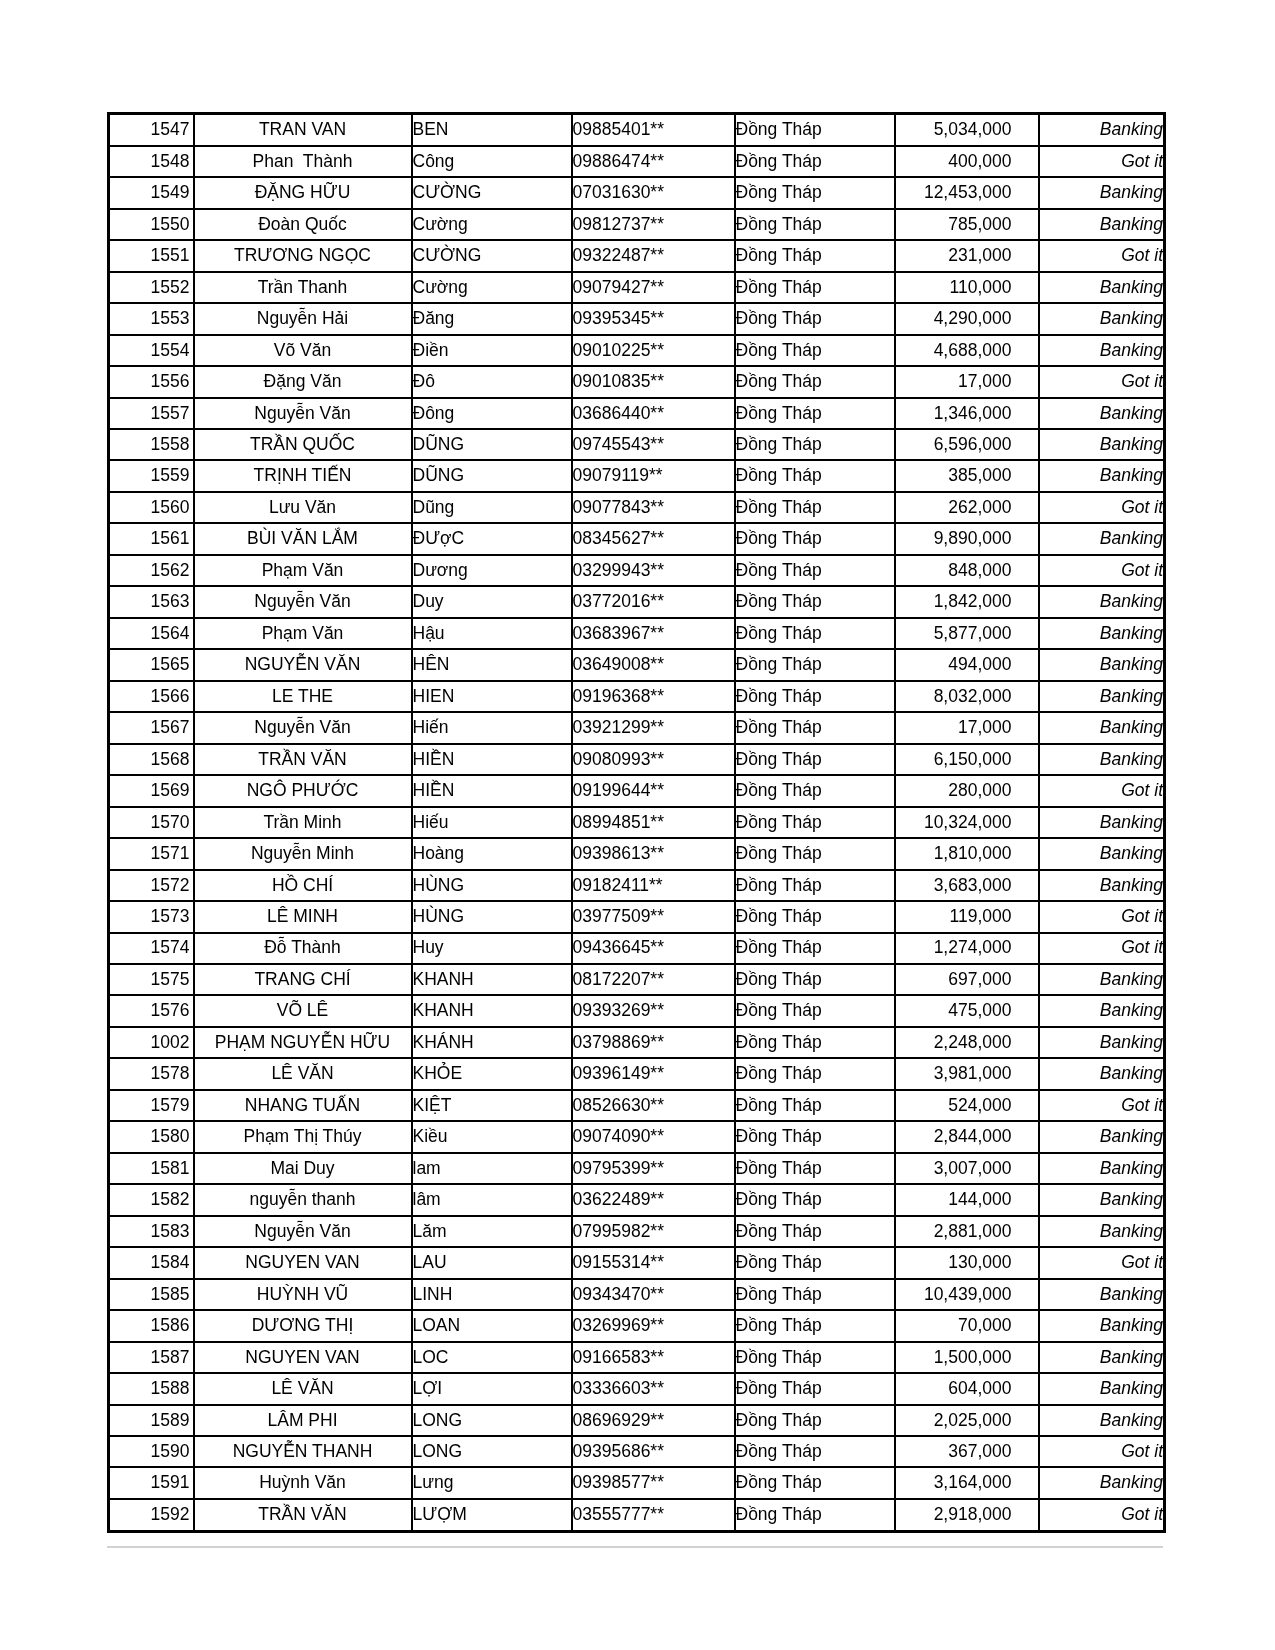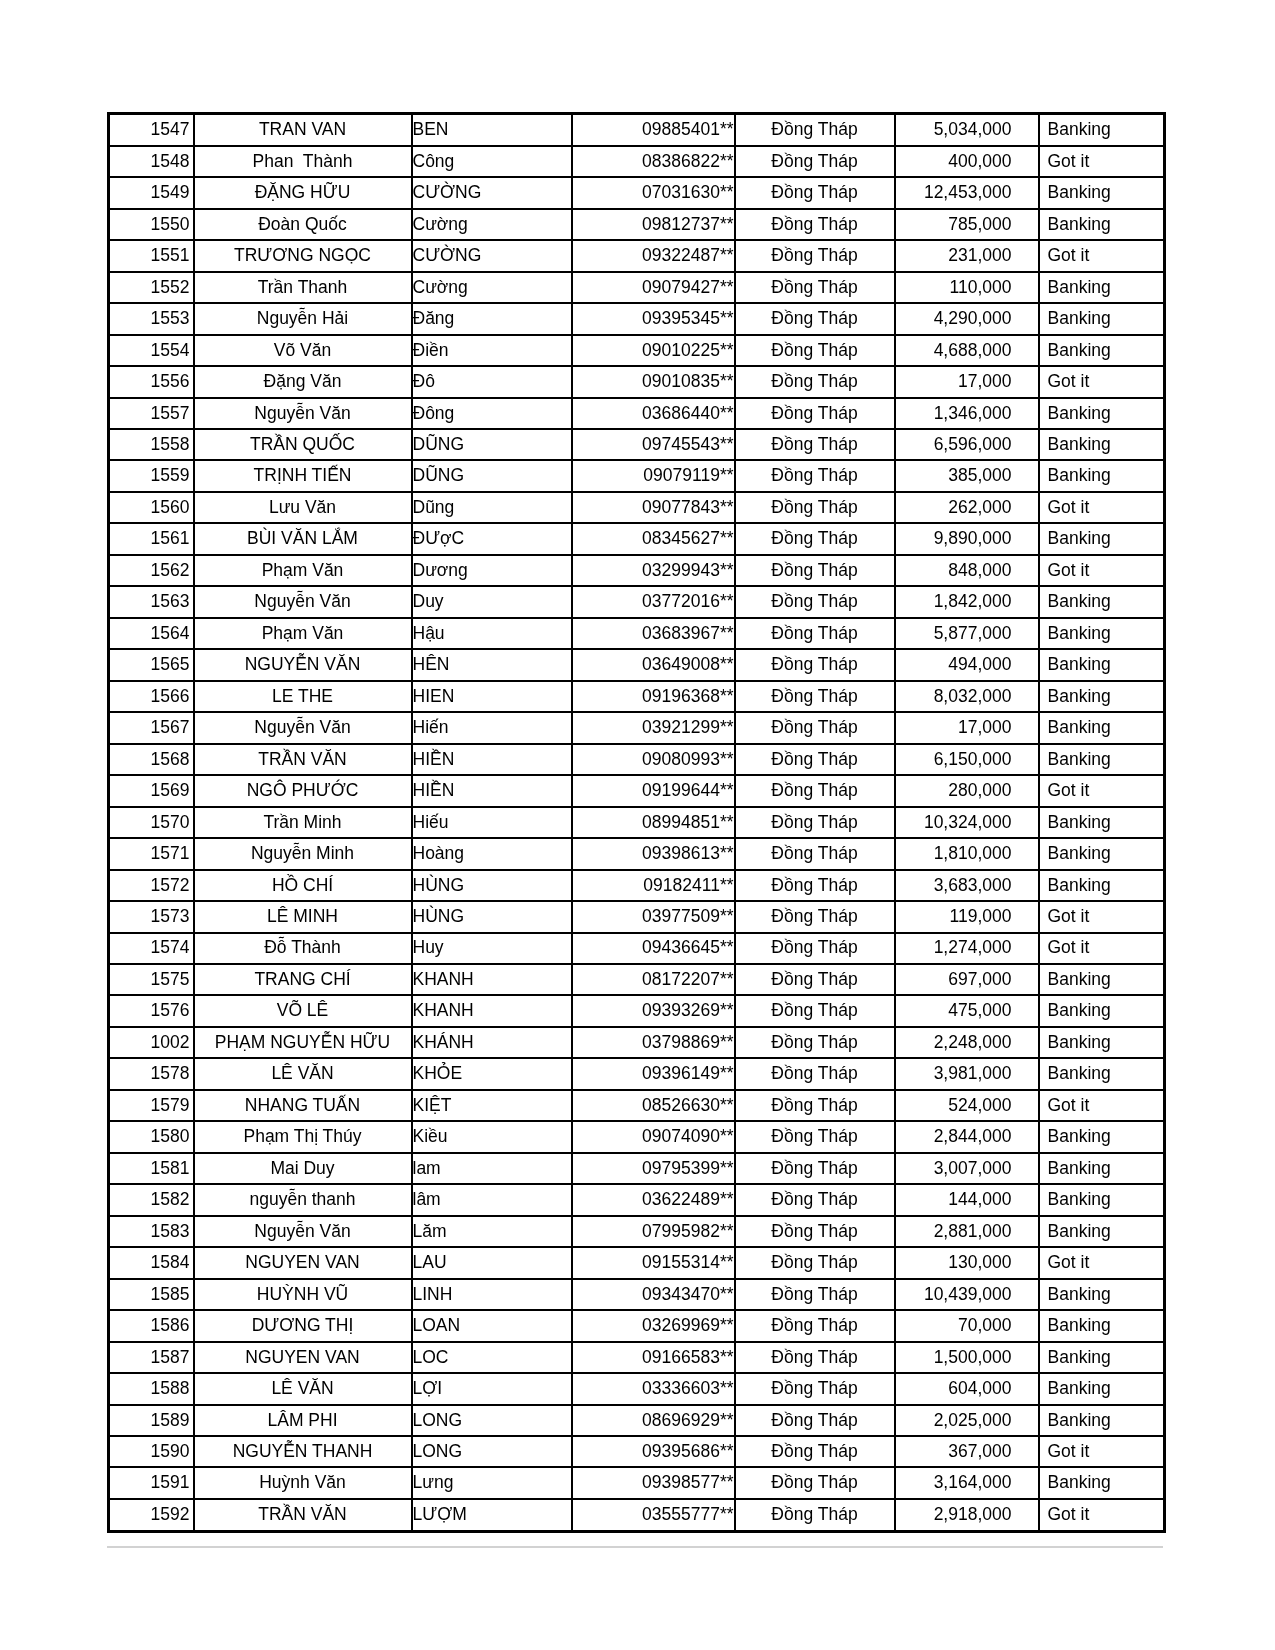--- a/index.html
+++ b/index.html
@@ -29,24 +29,24 @@
     font-size: 17.5px;
     line-height: 1;
     padding: 0;
     overflow: hidden;
     white-space: pre;
     vertical-align: middle;
   }
   td.c0 { text-align: right;  padding-right: 3px; }  
   td.c1 { text-align: center; }                      
   td.c2 { }                      
-  td.c3 { text-align: right; }                      
-  td.c4 { text-align: center; }                      
+  td.c3 { text-align: left; }                      
+  td.c4 { }                      
   td.c5 { text-align: right;  padding-right: 26px; }  
-  td.c6 { text-align: left;   padding-left: 8px; }   
+  td.c6 { text-align: right;   padding-left: 8px; font-style: italic; }   
   .page-break-line {
     position: absolute;
     left: 107px;
     top: 1546px;
     width: 1056px;
     height: 2px;
     background: #d2d2d2;
   }
 </style>
 </head>
@@ -69,21 +69,21 @@
         <td class="c2">BEN</td>
         <td class="c3">09885401**</td>
         <td class="c4">Đồng Tháp</td>
         <td class="c5">5,034,000</td>
         <td class="c6">Banking</td>
       </tr>
       <tr>
         <td class="c0">1548</td>
         <td class="c1">Phan  Thành</td>
         <td class="c2">Công</td>
-        <td class="c3">08386822**</td>
+        <td class="c3">09886474**</td>
         <td class="c4">Đồng Tháp</td>
         <td class="c5">400,000</td>
         <td class="c6">Got it</td>
       </tr>
       <tr>
         <td class="c0">1549</td>
         <td class="c1">ĐẶNG HỮU</td>
         <td class="c2">CƯỜNG</td>
         <td class="c3">07031630**</td>
         <td class="c4">Đồng Tháp</td>

